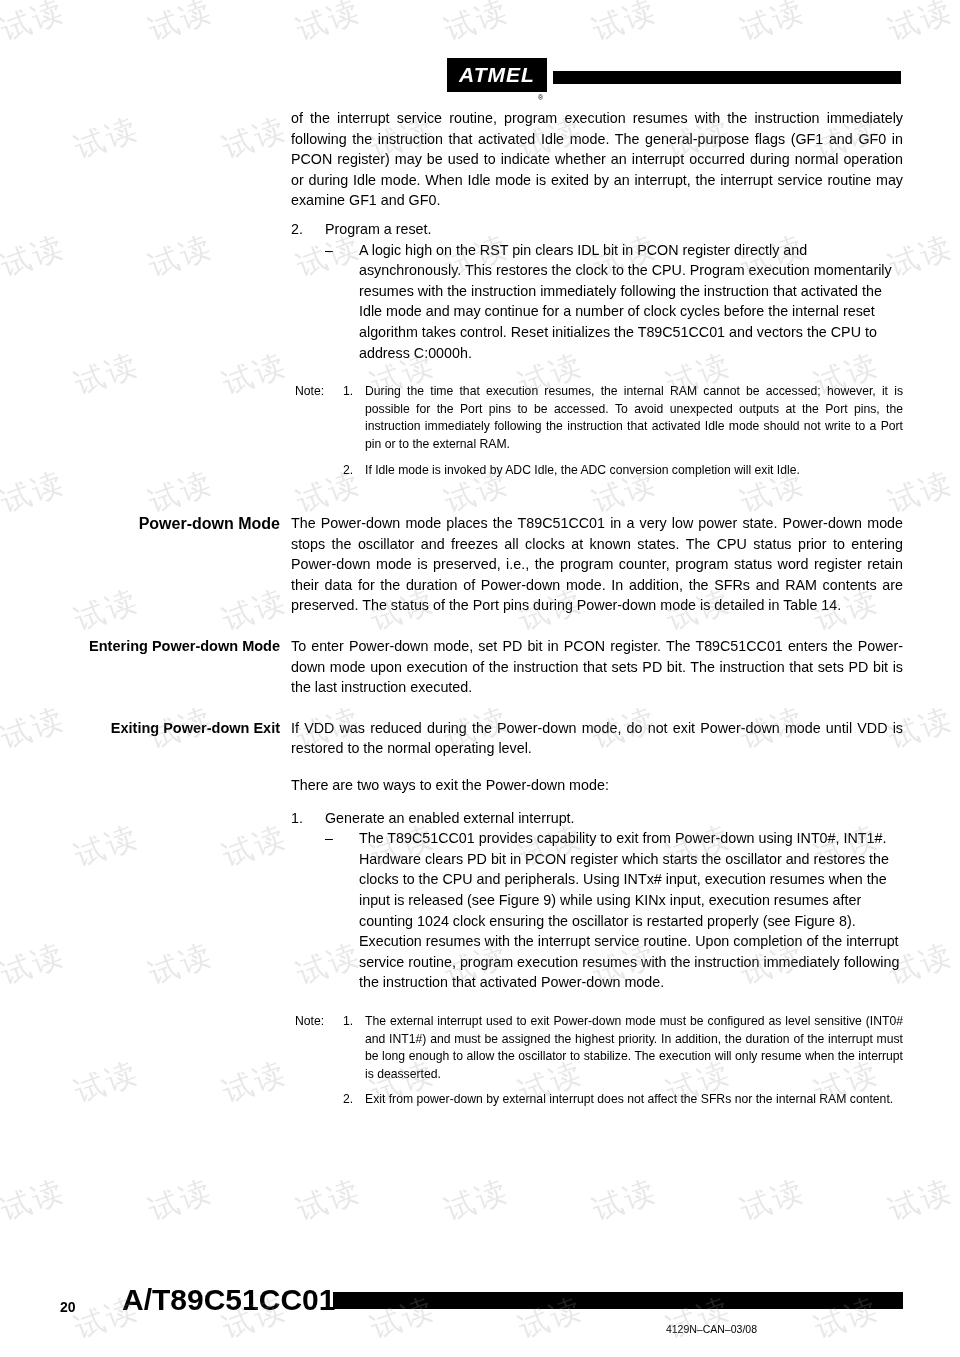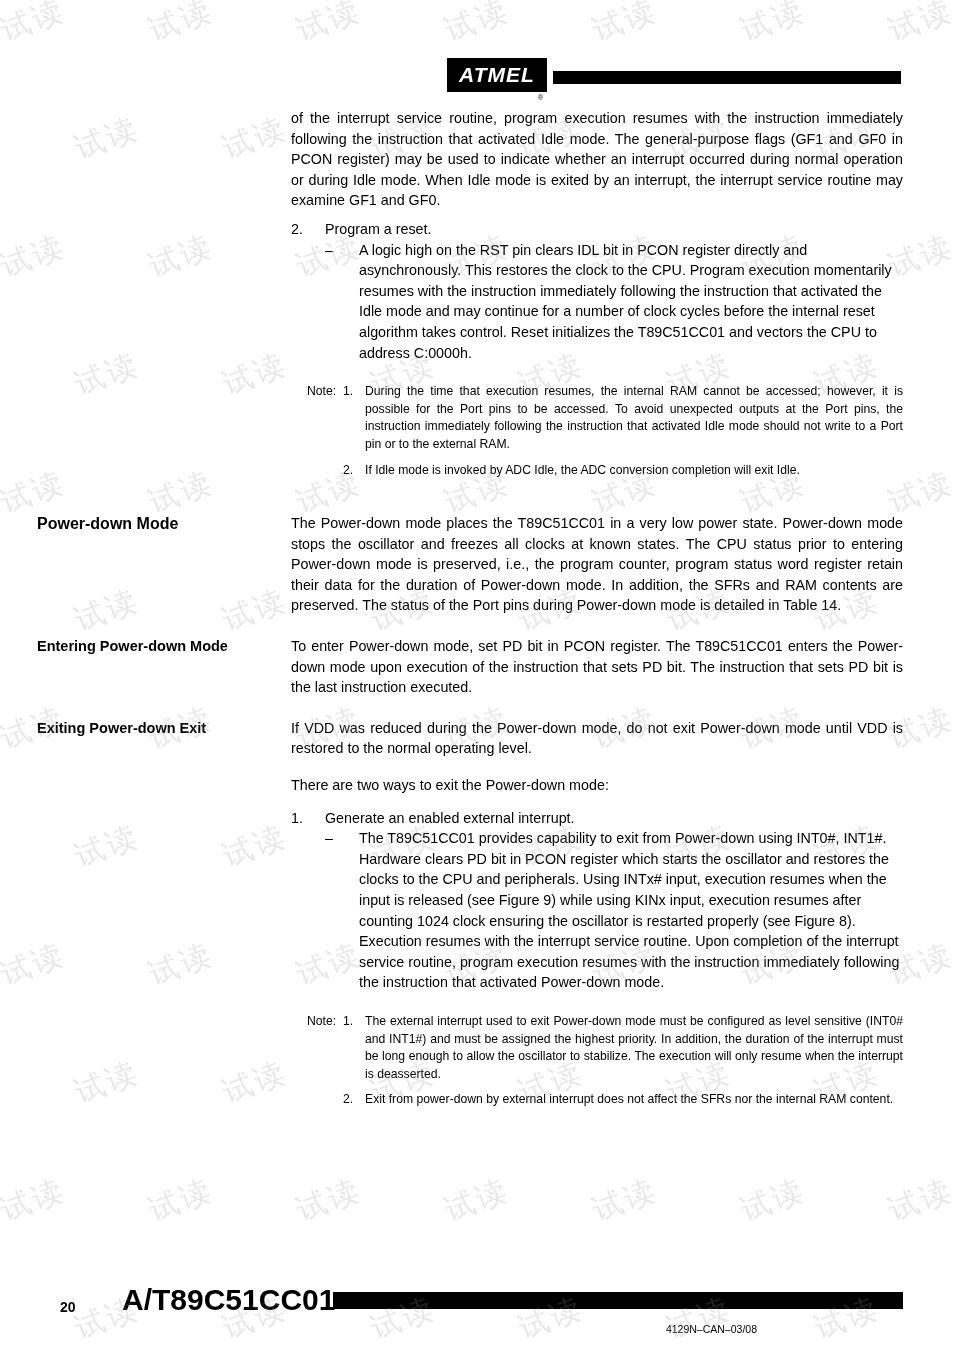--- a/index.html
+++ b/index.html
@@ -83,23 +83,23 @@
     left: 0;
     width: 960px;
   }
   .row {
     position: relative;
     display: block;
   }
 
   .side-head {
     position: absolute;
-    left: 37px;
+    left: 50px;
     width: 230px;
-    text-align: left;
+    text-align: right;
     font-weight: bold;
     font-size: 14.5px;
     line-height: 17px;
   }
   .side-head.big {
     font-size: 16px;
   }
 
   .body-col {
     margin-left: 291px;
@@ -149,21 +149,21 @@
   
   .note-block {
     margin-left: 291px;
     width: 612px;
     position: relative;
     font-size: 12.2px;
     line-height: 17.6px;
   }
   .note-label {
     position: absolute;
-    left: 16px;
+    left: 4px;
     top: 0;
     width: 52px;
     font-size: 12.2px;
   }
   .note-list {
     margin-left: 52px;
     width: 560px;
   }
   .note-item {
     position: relative;

